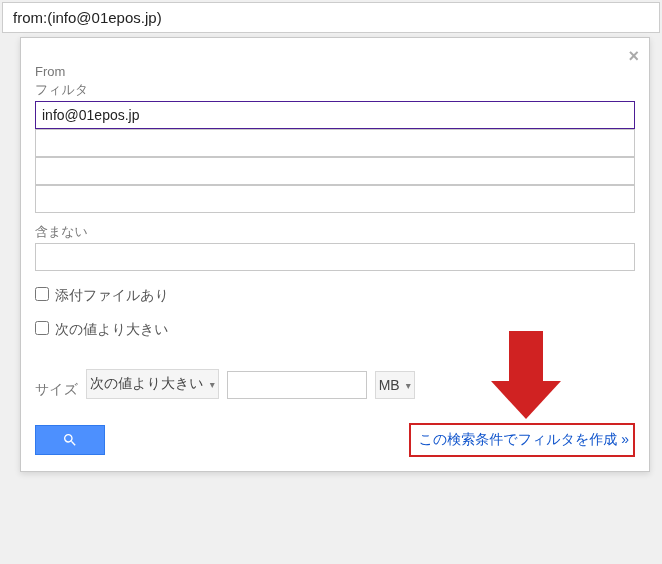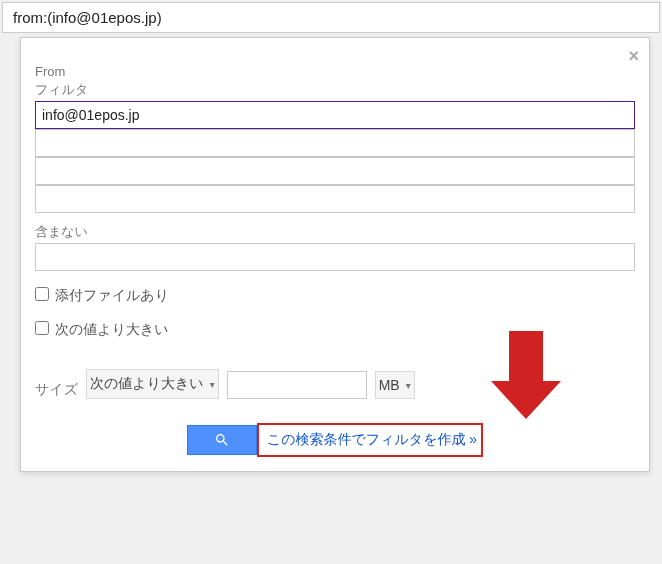--- a/index.html
+++ b/index.html
@@ -10,21 +10,21 @@
     .label { color: #777; font-size: 13px; margin-bottom: 2px; margin-top: 10px; display: block; }
     .label.first { margin-top: 0; }
     .text-input { width: 100%; border: 1px solid #c8c8c8; padding: 5px 6px; font-size: 14px; color: #222; }
     .text-input.focused { border: 1px solid #4c1d95; outline: none; }
     .check-row { margin-top: 16px; color: #555; font-size: 14px; display: flex; }
     .check-row input { margin-right: 6px; width: 14px; height: 14px; }
     .size-row { margin-top: 18px; display: flex; align-items: flex-end; gap: 8px; color: #777; font-size: 14px; }
     .select { border: 1px solid #d9d9d9; background: #f5f5f5; padding: 5px 3px; font-size: 14px; color: #444; display: inline-flex; align-items: center; gap: 6px; cursor: pointer; margin-top: 12px; }
     .select .caret { font-size: 10px; color: #777; }
     .size-input { width: 140px; border: 1px solid #c8c8c8; padding: 5px 6px; font-size: 14px; }
-    .bottom-row { margin-top: 24px; display: flex; align-items: center; justify-content: center; }
+    .bottom-row { margin-top: 24px; display: flex; align-items: center; justify-content: space-between; }
     .search-btn { background: #4d90fe; border: 1px solid #3079ed; width: 70px; height: 30px; display: flex; align-items: center; justify-content: center; cursor: pointer; }
     .search-btn svg { width: 16px; height: 16px; fill: #fff; }
     .create-link { border: 2px solid #d02222; padding: 6px 4px 6px 8px; display: inline-block; }
     .create-link a { color: #1155cc; text-decoration: none; font-size: 14px; }
     .arrow { position: absolute; right: 88px; bottom: 50px; width: 70px; height: 90px; }
     .arrow .shaft { background: #d02222; width: 34px; height: 50px; margin: 0 auto; }
     .arrow .head { width: 0; height: 0; border-left: 35px solid transparent; border-right: 35px solid transparent; border-top: 38px solid #d02222; }
   </style>
 </head>
 <body>

